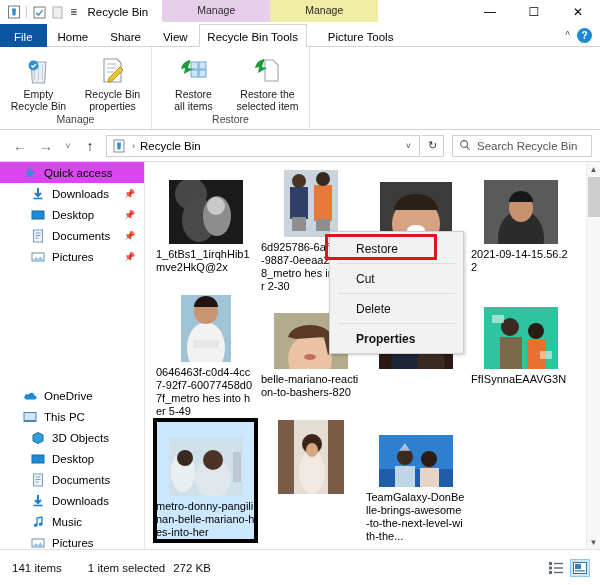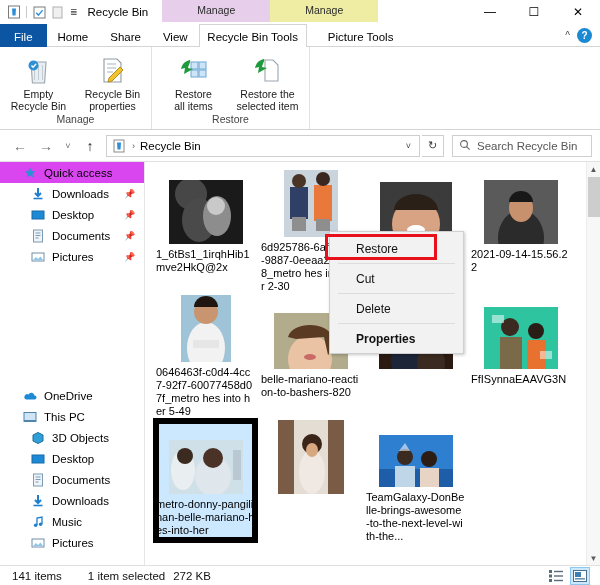--- a/index.html
+++ b/index.html
@@ -69,40 +69,40 @@
   .nav-item.selected { background: #d946ef; }
   .nav-ico { width: 16px; height: 16px; display: flex; align-items: center; justify-content: center; flex: 0 0 auto; }
   .nav-lbl { white-space: nowrap; overflow: hidden; }
   .pin { margin-left: auto; padding-right: 8px; font-size: 9px; color: #8a8a8a; }
   .nav-gap { height: 14px; }
 
   
   .content { flex: 1; position: relative; background: #fff; overflow: hidden; }
   .grid { display: flex; flex-wrap: wrap; padding: 6px 0 0 8px; }
   .cell { width: 105px; height: 125px; display: flex; flex-direction: column; align-items: center; padding-top: 2px; }
-  .cell.selected { background: #cce8ff; border: 6px solid #000000; }
+  .cell.selected { background: #cce8ff; border: 4px solid #000000; }
   .thumb { width: 74px; height: 74px; display: flex; align-items: flex-end; justify-content: center; overflow: hidden; }
   .thumb .img { display: block; }
   .cap { font-size: 11px; color: #000; text-align: left; line-height: 1.18; width: 99px; margin-top: 4px; word-break: break-all; }
 
   
   .vscroll { position: absolute; right: 0; top: 0; width: 14px; height: 100%; background: #f7f7f7; border-left: 1px solid #ededed; }
   .vs-arrow { height: 14px; display: flex; align-items: center; justify-content: center; font-size: 8px; color: #5a5a5a; }
   .vs-arrow.bottom { position: absolute; bottom: 0; width: 100%; }
   .vs-thumb { position: absolute; top: 15px; left: 1px; width: 12px; height: 40px; background: #cdcdcd; }
 
   
   .ctxmenu { position: absolute; left: 329px; top: 484px; width: 135px; background: #f2f2f2; border: 1px solid #d0d0d0; box-shadow: 1px 1px 3px rgba(0,0,0,.22); z-index: 40; padding: 2px 0 0; }
   .ctxitem { height: 29px; display: flex; align-items: center; padding-left: 26px; font-size: 12px; color: #111; }
   .ctxitem.bold { font-weight: bold; }
   .ctxdiv { height: 1px; background: #dcdcdc; margin: 0 8px; }
   .redbox { position: absolute; left: 325px; top: 487px; width: 112px; height: 26px; border: 3px solid #e8101a; z-index: 45; pointer-events: none; }
 
   
-  .statusbar { height: 20px; background: #fff; border-top: 1px solid #e0e0e0; display: flex; align-items: center; padding: 0 6px; gap: 0; position: relative; flex: 0 0 auto; }
+  .statusbar { height: 36px; background: #fff; border-top: 1px solid #e0e0e0; display: flex; align-items: center; padding: 0 6px; gap: 0; position: relative; flex: 0 0 auto; }
   .st-txt { font-size: 11.5px; color: #111; }
   .st-items { padding-left: 6px; }
   .st-sel { padding-left: 26px; }
   .st-size { padding-left: 8px; }
   .view-btns { margin-left: auto; display: flex; gap: 4px; align-items: center; padding-right: 4px; }
   .vbtn { width: 20px; height: 18px; display: flex; align-items: center; justify-content: center; }
   .vbtn.active { background: #cce8ff; border: 1px solid #8cc8f0; }
 </style>
 </head>
 <body>

